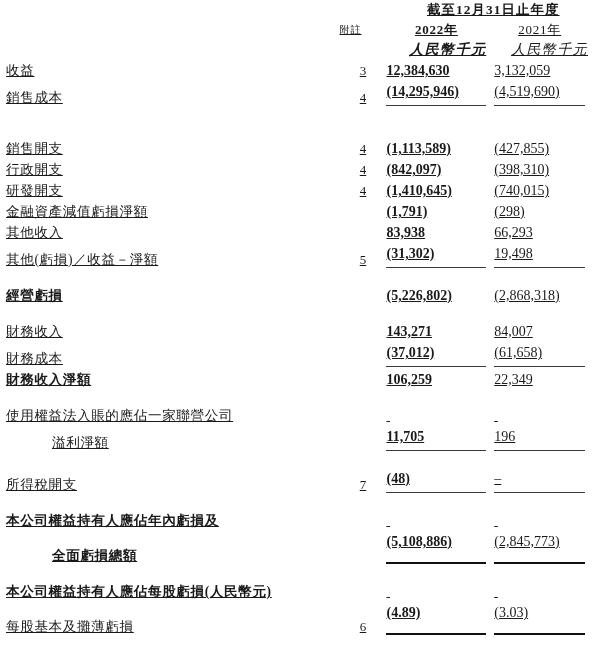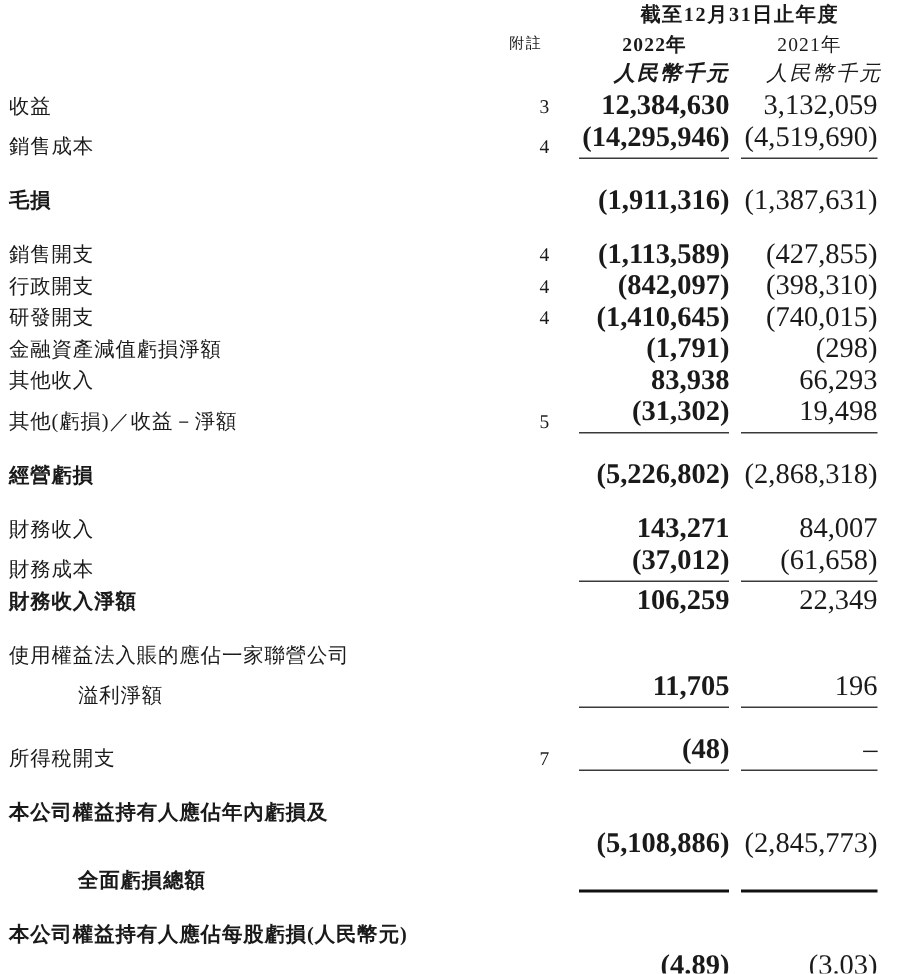--- a/index.html
+++ b/index.html
@@ -14,20 +14,21 @@
     color: #1a1a1a;
     position: relative;
     overflow: hidden;
   }
 
   .sheet {
     position: relative;
     width: 600px;
     height: 526px;
     box-sizing: border-box;
+    text-decoration: underline;
   }
 
   table.fin {
     width: 100%;
     border-collapse: collapse;
     table-layout: fixed;
     font-size: 13.2px;
   }
 
   
@@ -56,40 +57,40 @@
     font-weight: bold;
   }
 
   .note {
     text-align: center;
     font-size: 13px;
     line-height: 21px;
   }
 
   .num {
-    text-align: right;
+    text-align: left;
     line-height: 21px;
-    font-size: 19px;
+    font-size: 14px;
     font-variant-numeric: lining-nums;
   }
   .num.y22 { padding-right: 8px; font-weight: bold; }
   .num.y21 { padding-right: 15px; }
 
   
   .num .u {
     display: block;
   }
   tr.rule-thin td.num .u {
     border-bottom: 1px solid #3a3a3a;
     padding-bottom: 3px;
     margin-bottom: 2px;
   }
   tr.rule-thick td.num .u {
     border-bottom: 2.2px solid #111;
-    padding-bottom: 20px;
+    padding-bottom: 10px;
     margin-bottom: 2px;
   }
   tr.gap-md td { height: 15px; }
 
   
   .hdr-top {
     text-align: center;
     font-weight: bold;
     font-size: 13.4px;
     letter-spacing: 1.1px;
@@ -168,30 +169,20 @@
           <td class="num y21">
             <span class="u">(4,519,690)</span>
           </td>
         </tr>
         <tr class="gap-md">
           <td></td>
           <td></td>
           <td></td>
           <td></td>
         </tr>
-        <tr>
-          <td class="lbl b">毛損</td>
-          <td class="note"></td>
-          <td class="num y22">
-            <span class="u">(1,911,316)</span>
-          </td>
-          <td class="num y21">
-            <span class="u">(1,387,631)</span>
-          </td>
-        </tr>
         <tr class="gap-md">
           <td></td>
           <td></td>
           <td></td>
           <td></td>
         </tr>
         <tr>
           <td class="lbl">銷售開支</td>
           <td class="note">4</td>
           <td class="num y22">

